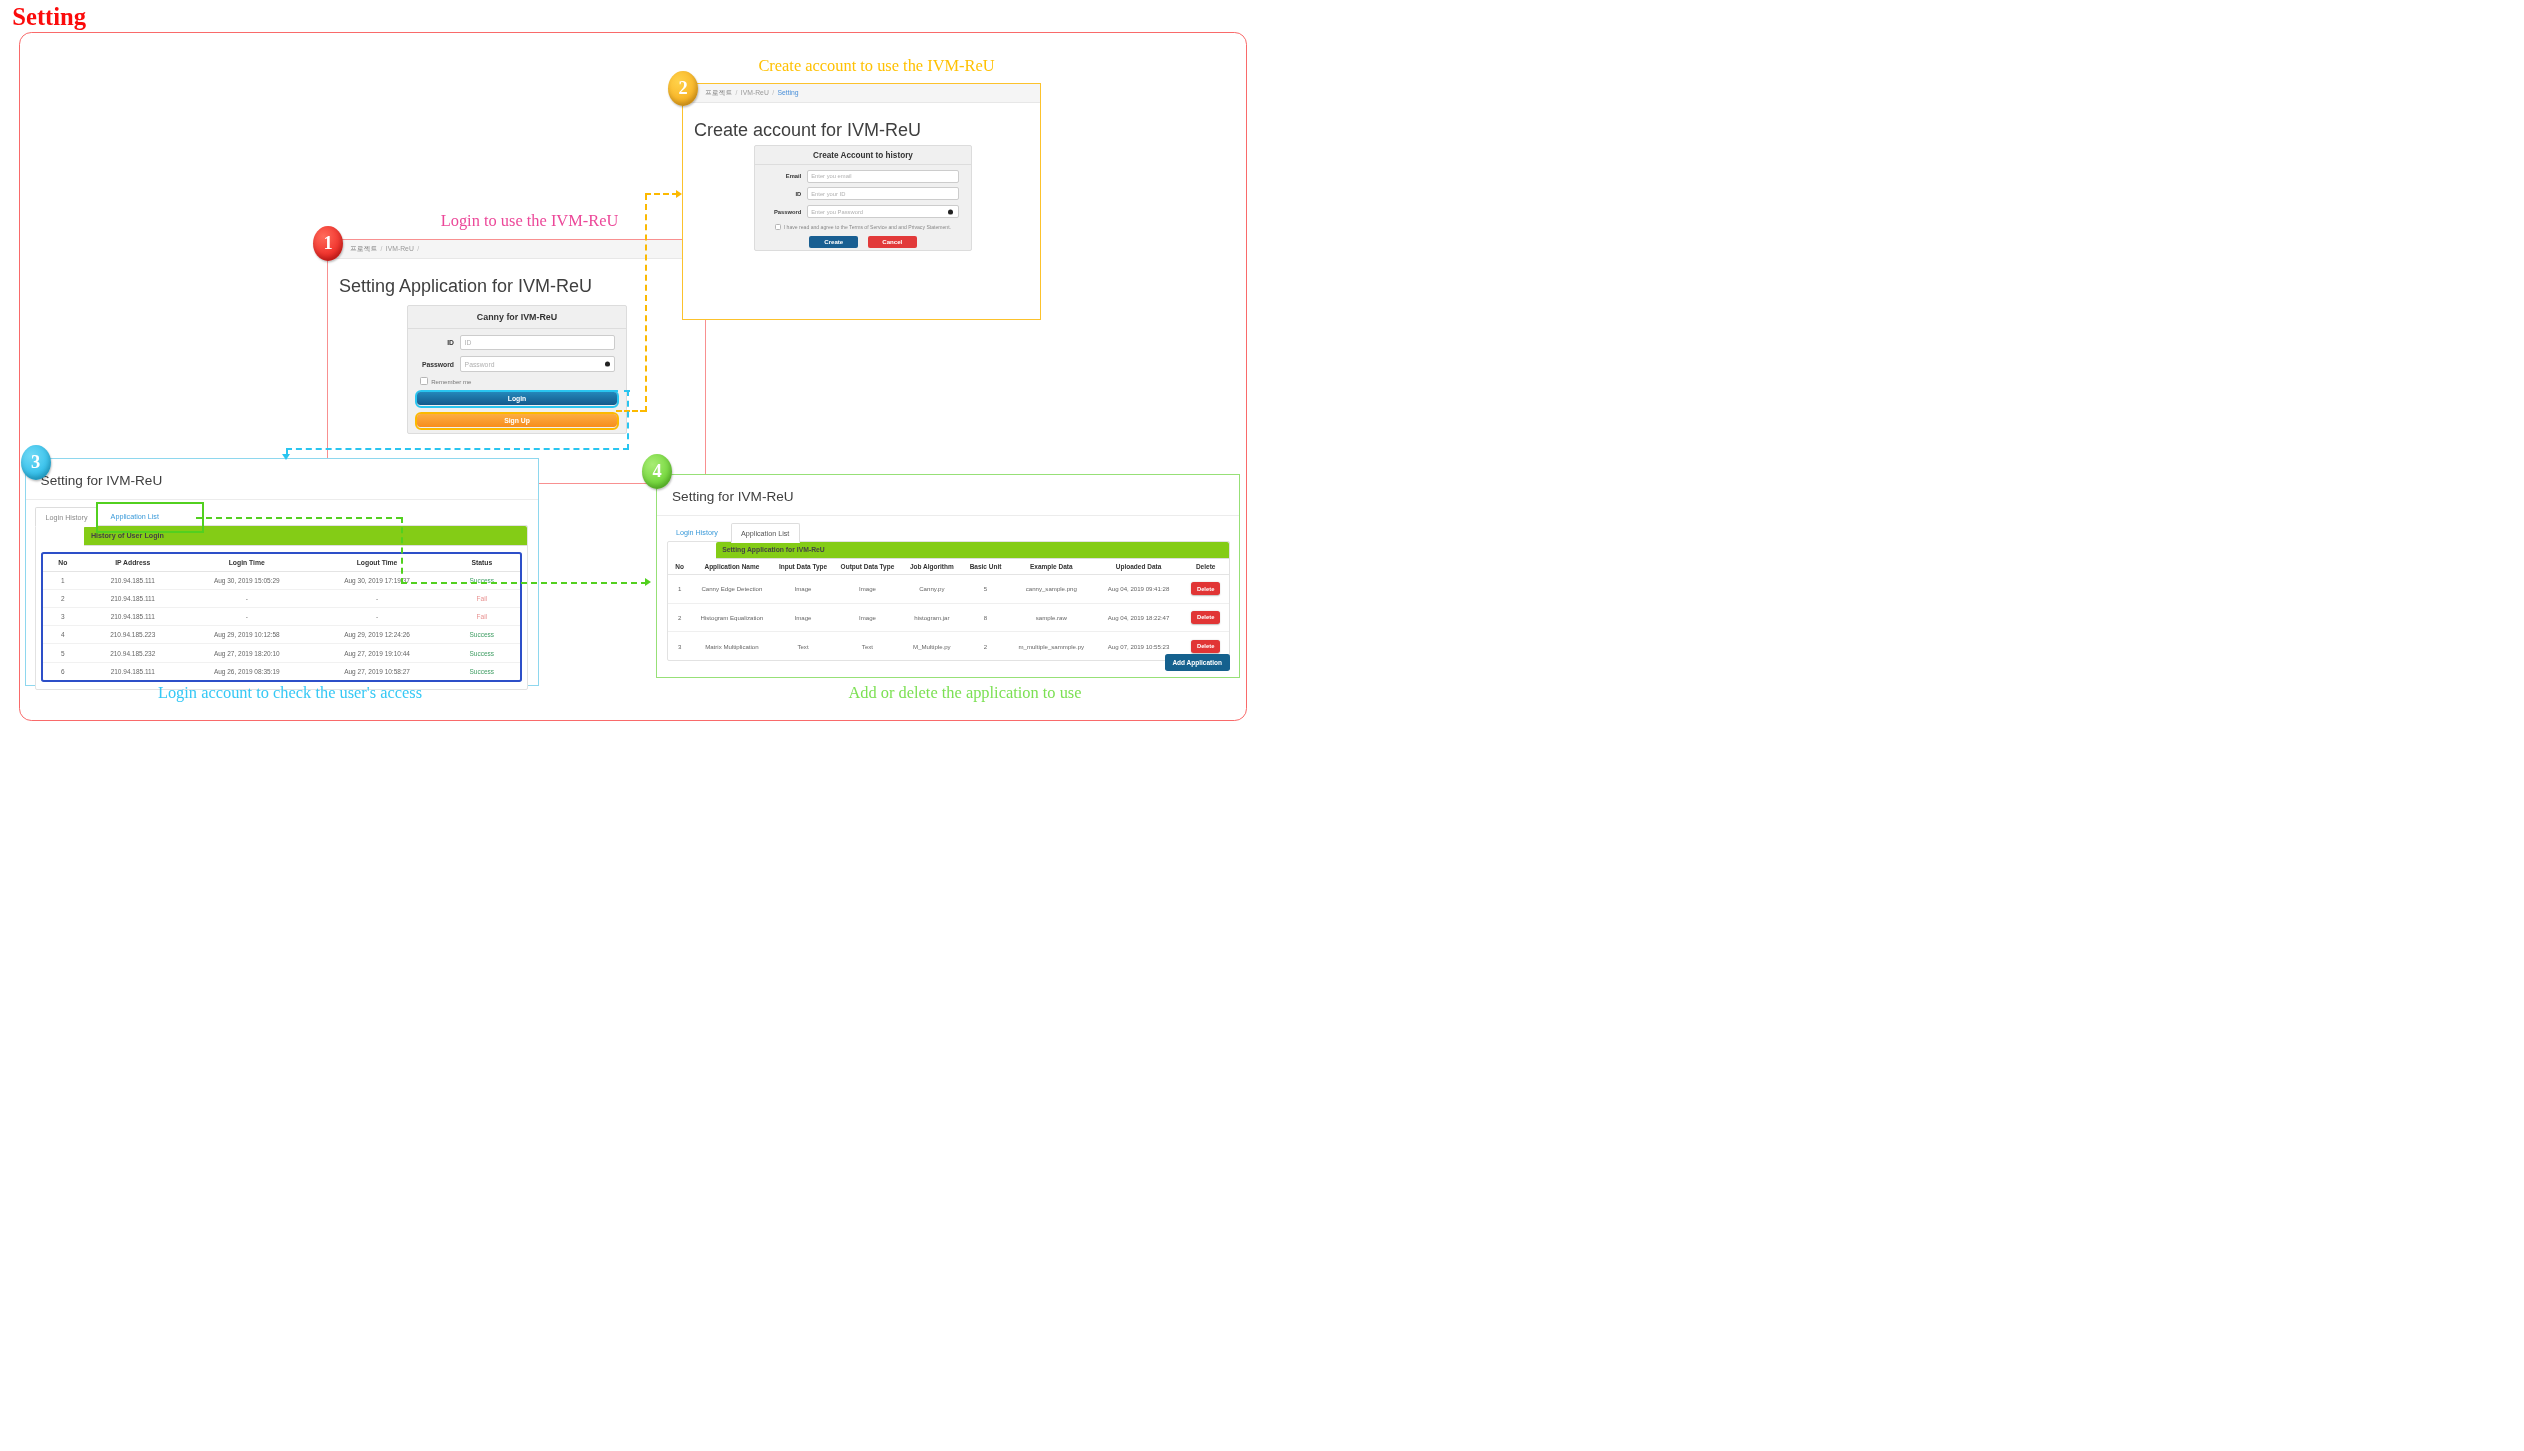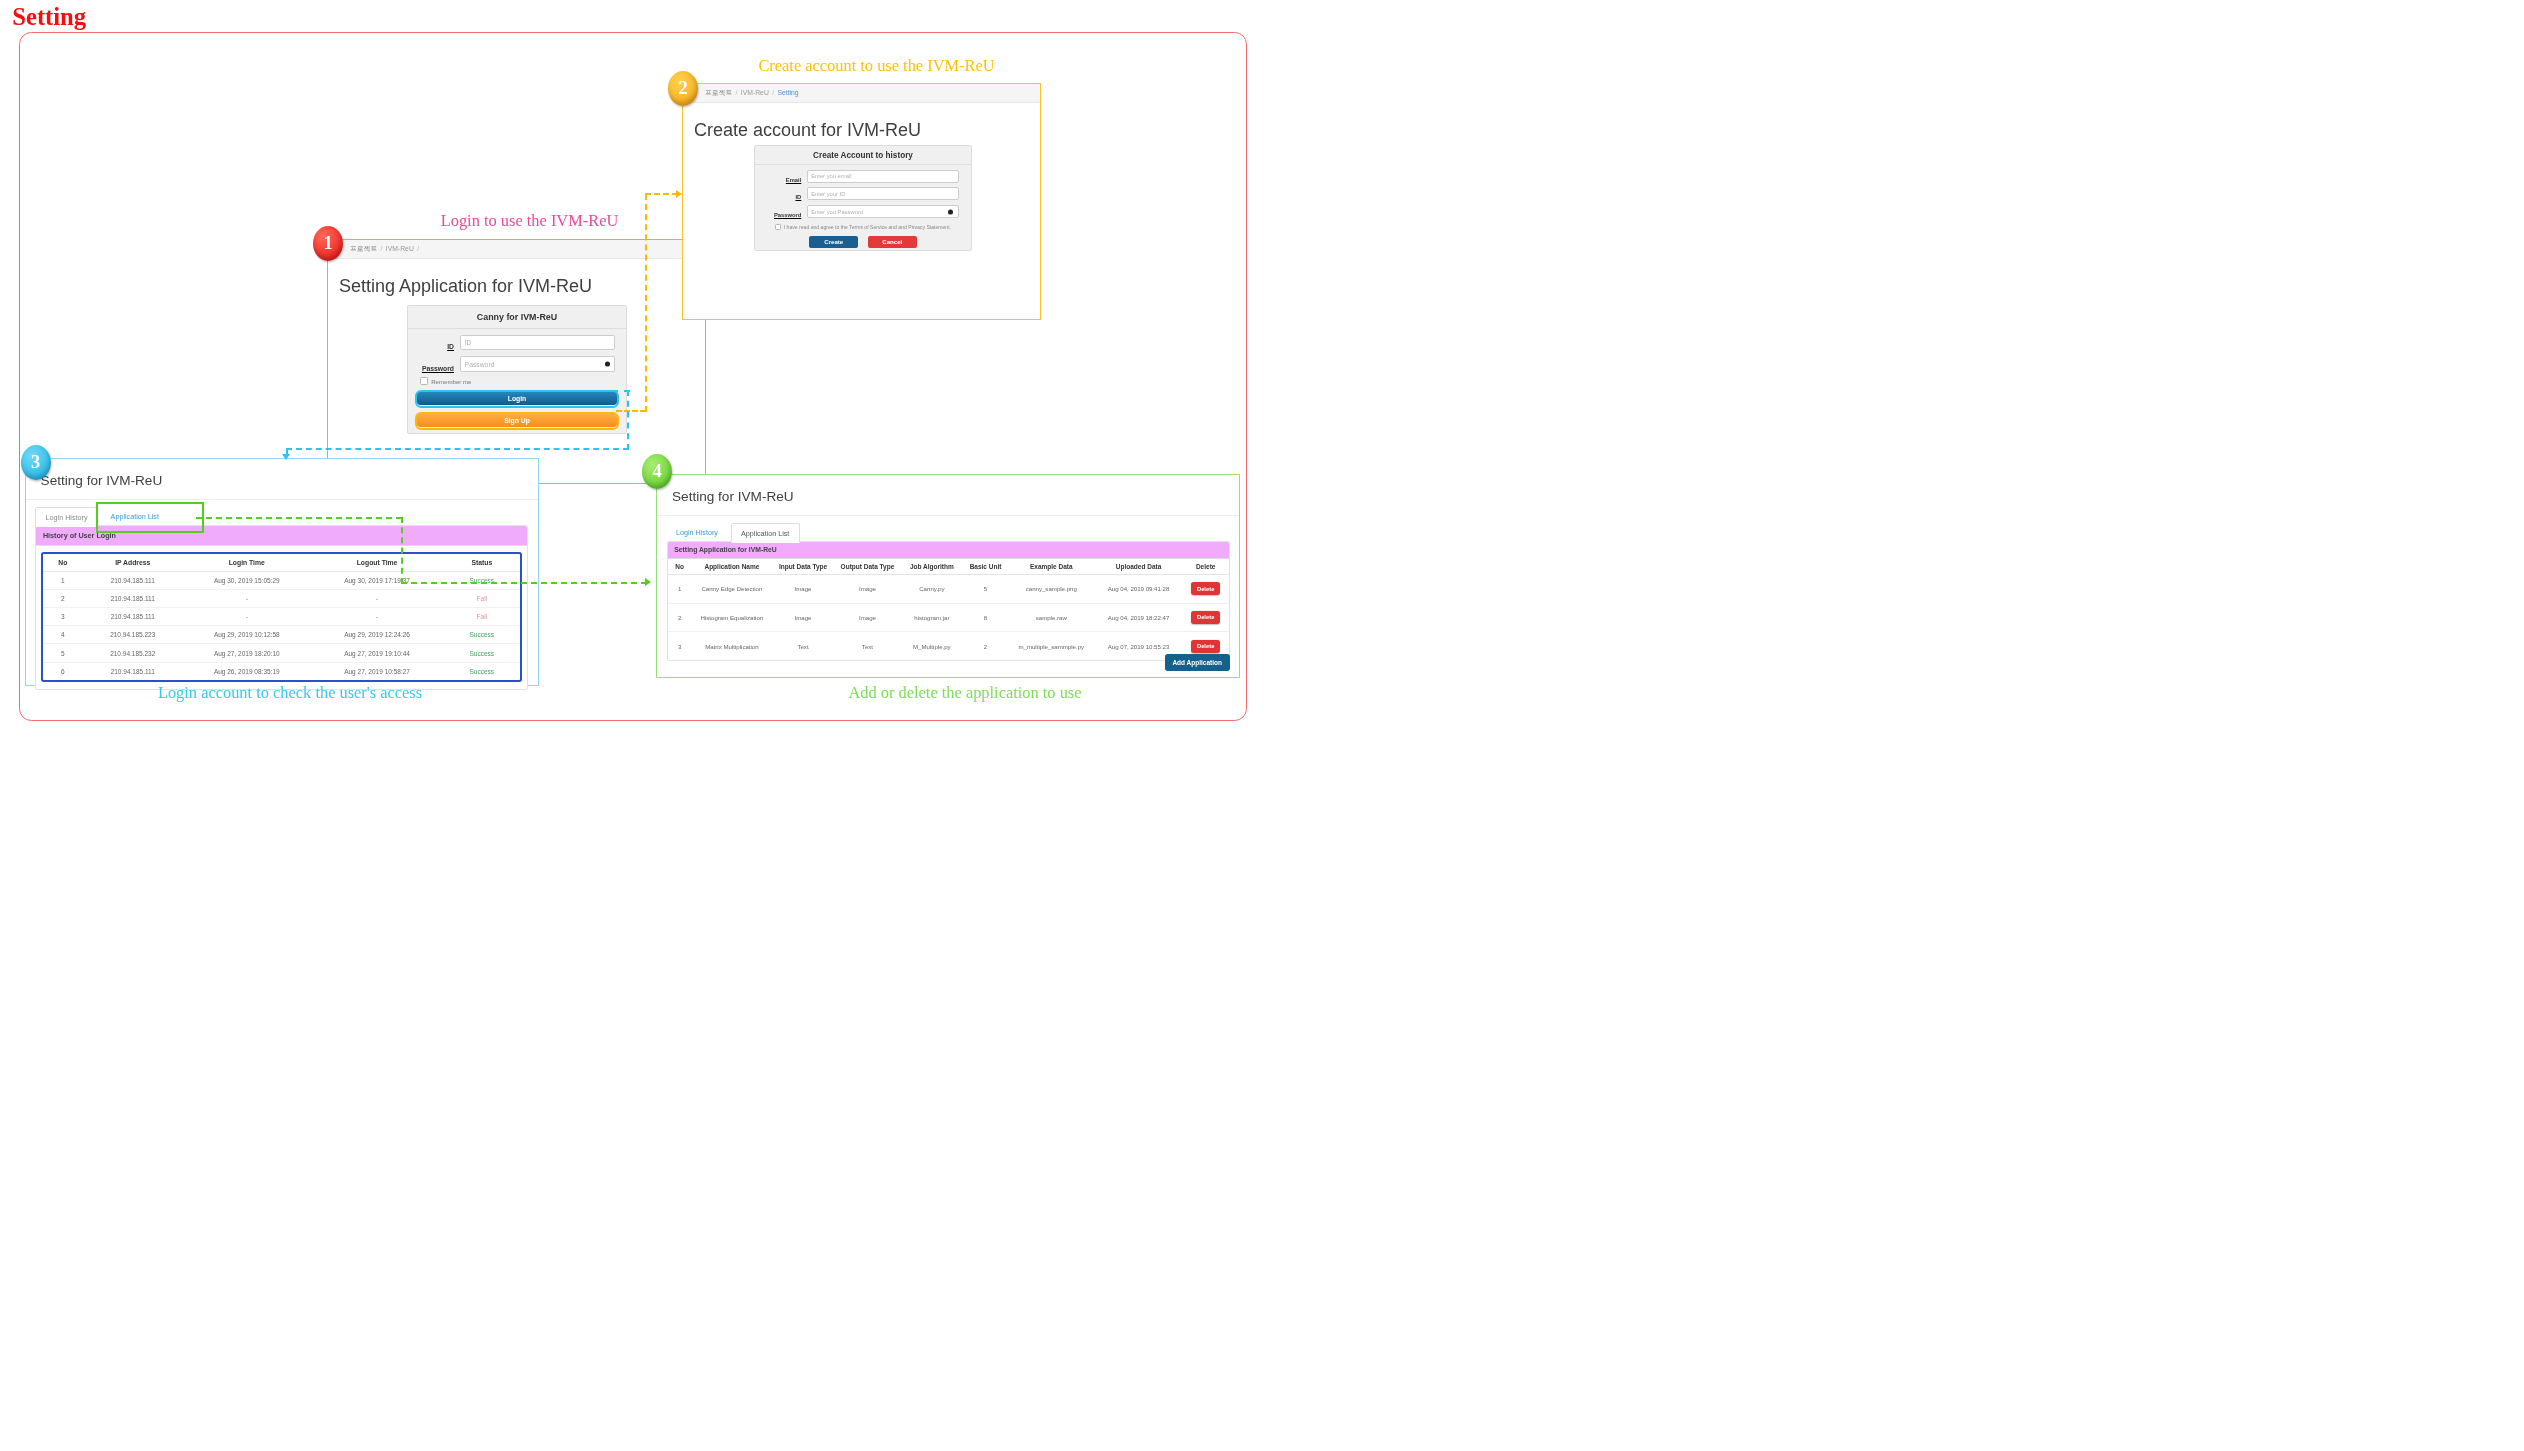--- a/index.html
+++ b/index.html
@@ -49,21 +49,21 @@
   .p34-heading{margin:13.6px 0 0 15px;font-size:13.6px;color:#3f3f3f;}
   .hr{border-bottom:0.7px solid #ececec;margin-top:11px;}
 
   
   .form-box{position:absolute;background:#f0f0f0;border:0.7px solid #dcdcdc;border-radius:2px;}
   .fb-login{left:79px;top:65px;width:218px;height:127px;}
   .fb-reg{left:71px;top:61px;width:216px;height:104px;}
   .fb-title{text-align:center;font-weight:bold;color:#333;border-bottom:0.7px solid #ddd;}
   .fb-login .fb-title{font-size:8.9px;padding:6.1px 0 5.5px;}
   .fb-reg .fb-title{font-size:8.2px;padding:4.8px 0 4.1px;}
-  .frow{display:flex;align-items:flex-end;position:relative;text-decoration:underline;}
+  .frow{display:flex;align-items:center;position:relative;}
   .fb-login .frow{margin:6.1px 11px 0;}
   .fb-reg .frow{margin:4.8px 12.3px 0;}
   .flabel{font-weight:bold;color:#333;text-align:right;padding-right:5.5px;}
   .fb-login .flabel{width:35px;font-size:6.8px;}
   .fb-reg .flabel{width:34px;font-size:5.8px;}
   .finput{flex:1;border:0.7px solid #ccc;border-radius:2px;background:#fff;color:#555;
           font-family:"Liberation Sans",sans-serif;}
   .fb-login .finput{height:13.6px;font-size:6.8px;padding:0 4.1px;}
   .fb-reg .finput{height:11px;font-size:5.8px;padding:0 3.4px;}
   .finput::placeholder{color:#b0b0b0;}
@@ -93,22 +93,22 @@
   .tab{display:inline-block;padding:4.8px 9.5px 4.1px;font-size:7.2px;cursor:pointer;}
   .tab-active{background:#fff;border:0.7px solid #ddd;border-bottom:0.7px solid #fff;
               border-radius:2px 2px 0 0;position:relative;top:0.7px;}
   .panel3 .tab-active{color:#8a8a8a;}
   .panel4 .tab-active{color:#555;}
   .tab-link{color:#3a9ad9;}
   .green-box{position:absolute;left:61px;top:-4.1px;width:104px;height:27px;
              border:2px solid #52d01f;z-index:4;}
 
   .content-box{margin:0 9.5px;border:0.7px solid #e2e2e2;border-radius:2px;background:#fff;}
-  .section-bar{background:#f0abfc;border-bottom:0.7px solid #ddd;border-radius:2px 2px 0 0;
-               font-weight:bold;color:#444;}
+  .section-bar{background:#84cc16;border-bottom:0.7px solid #ddd;border-radius:2px 2px 0 0;
+               font-weight:bold;color:#444;margin-left:48px;}
   .panel3 .section-bar{padding:4.8px 6.8px;font-size:7.2px;}
   .panel4 .section-bar{padding:4.1px 6.8px;font-size:6.8px;}
 
   
   table{border-collapse:collapse;width:100%;table-layout:fixed;}
   th{font-weight:bold;color:#333;}
   td{color:#666;}
   .t3-wrap{margin:6.1px 4.8px 6.8px;border:2px solid #2d4fc8;border-radius:2.7px;background:#fff;}
   .t3 th{font-size:6.8px;padding:4.8px 1.4px;border-bottom:1.4px solid #e4e4e4;}
   .t3 td{font-size:6.5px;text-align:center;padding:5.1px 1.4px;border-bottom:1.4px solid #f1f1f1;}

